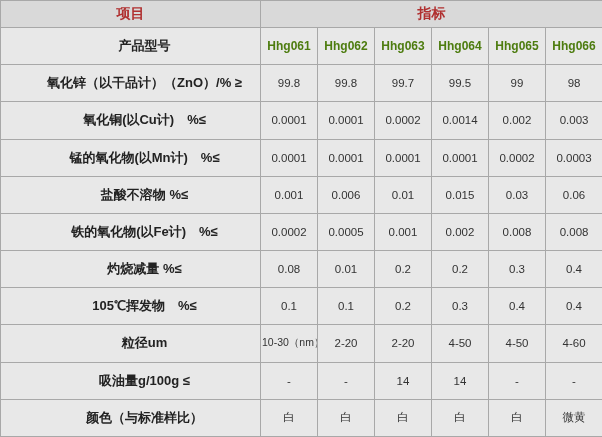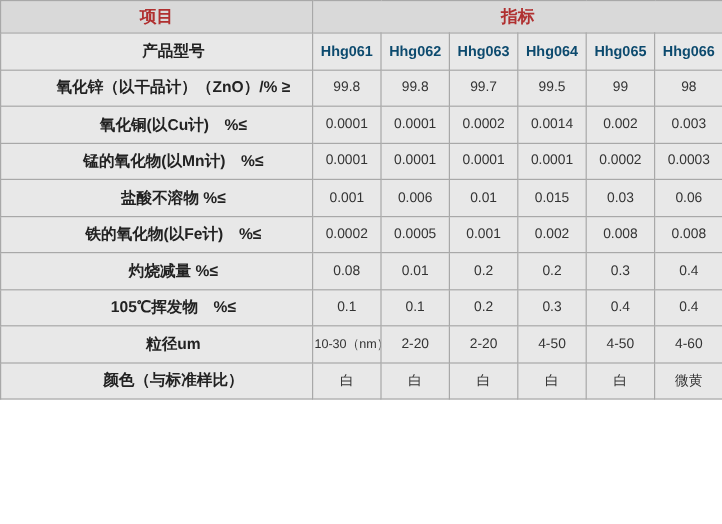--- a/index.html
+++ b/index.html
@@ -8,21 +8,21 @@
   }
   body {
     width: 602px;
     height: 437px;
     background: #ffffff;
     font-family: "Liberation Sans", sans-serif;
   }
   #spec-table {
     border-collapse: collapse;
     width: 602px;
-    height: 333px;
+    height: 437px;
     table-layout: fixed;
     background: #e8e8e8;
   }
   #spec-table td {
     border: 1px solid #a8a8a8;
     text-align: center;
     vertical-align: middle;
     color: #333333;
     font-size: 12px;
     background: #e8e8e8;
@@ -42,21 +42,21 @@
   #spec-table td.item-cell {
     font-size: 13px;
     font-weight: bold;
     color: #222222;
     background: #e8e8e8;
     padding-left: 29px;
   }
   #spec-table td.model-cell {
     font-size: 12px;
     font-weight: bold;
-    color: #0c4a6e;
+    color: #4d7c0f;
   }
   #spec-table td.val-cell {
     font-size: 11.5px;
   }
 </style>
 </head>
 <body>
 
 <table id="spec-table">
   <colgroup>
@@ -159,20 +159,29 @@
     <tr>
       <td class="item-cell">粒径um</td>
       <td class="val-cell" style="font-size:10.5px">10-30（nm）</td>
       <td class="val-cell">2-20</td>
       <td class="val-cell">2-20</td>
       <td class="val-cell">4-50</td>
       <td class="val-cell">4-50</td>
       <td class="val-cell">4-60</td>
     </tr>
 
+    <tr>
+      <td class="item-cell">吸油量g/100g ≤</td>
+      <td class="val-cell">-</td>
+      <td class="val-cell">-</td>
+      <td class="val-cell">14</td>
+      <td class="val-cell">14</td>
+      <td class="val-cell">-</td>
+      <td class="val-cell">-</td>
+    </tr>
 
     <tr>
       <td class="item-cell">颜色（与标准样比）</td>
       <td class="val-cell">白</td>
       <td class="val-cell">白</td>
       <td class="val-cell">白</td>
       <td class="val-cell">白</td>
       <td class="val-cell">白</td>
       <td class="val-cell">微黄</td>
     </tr>

